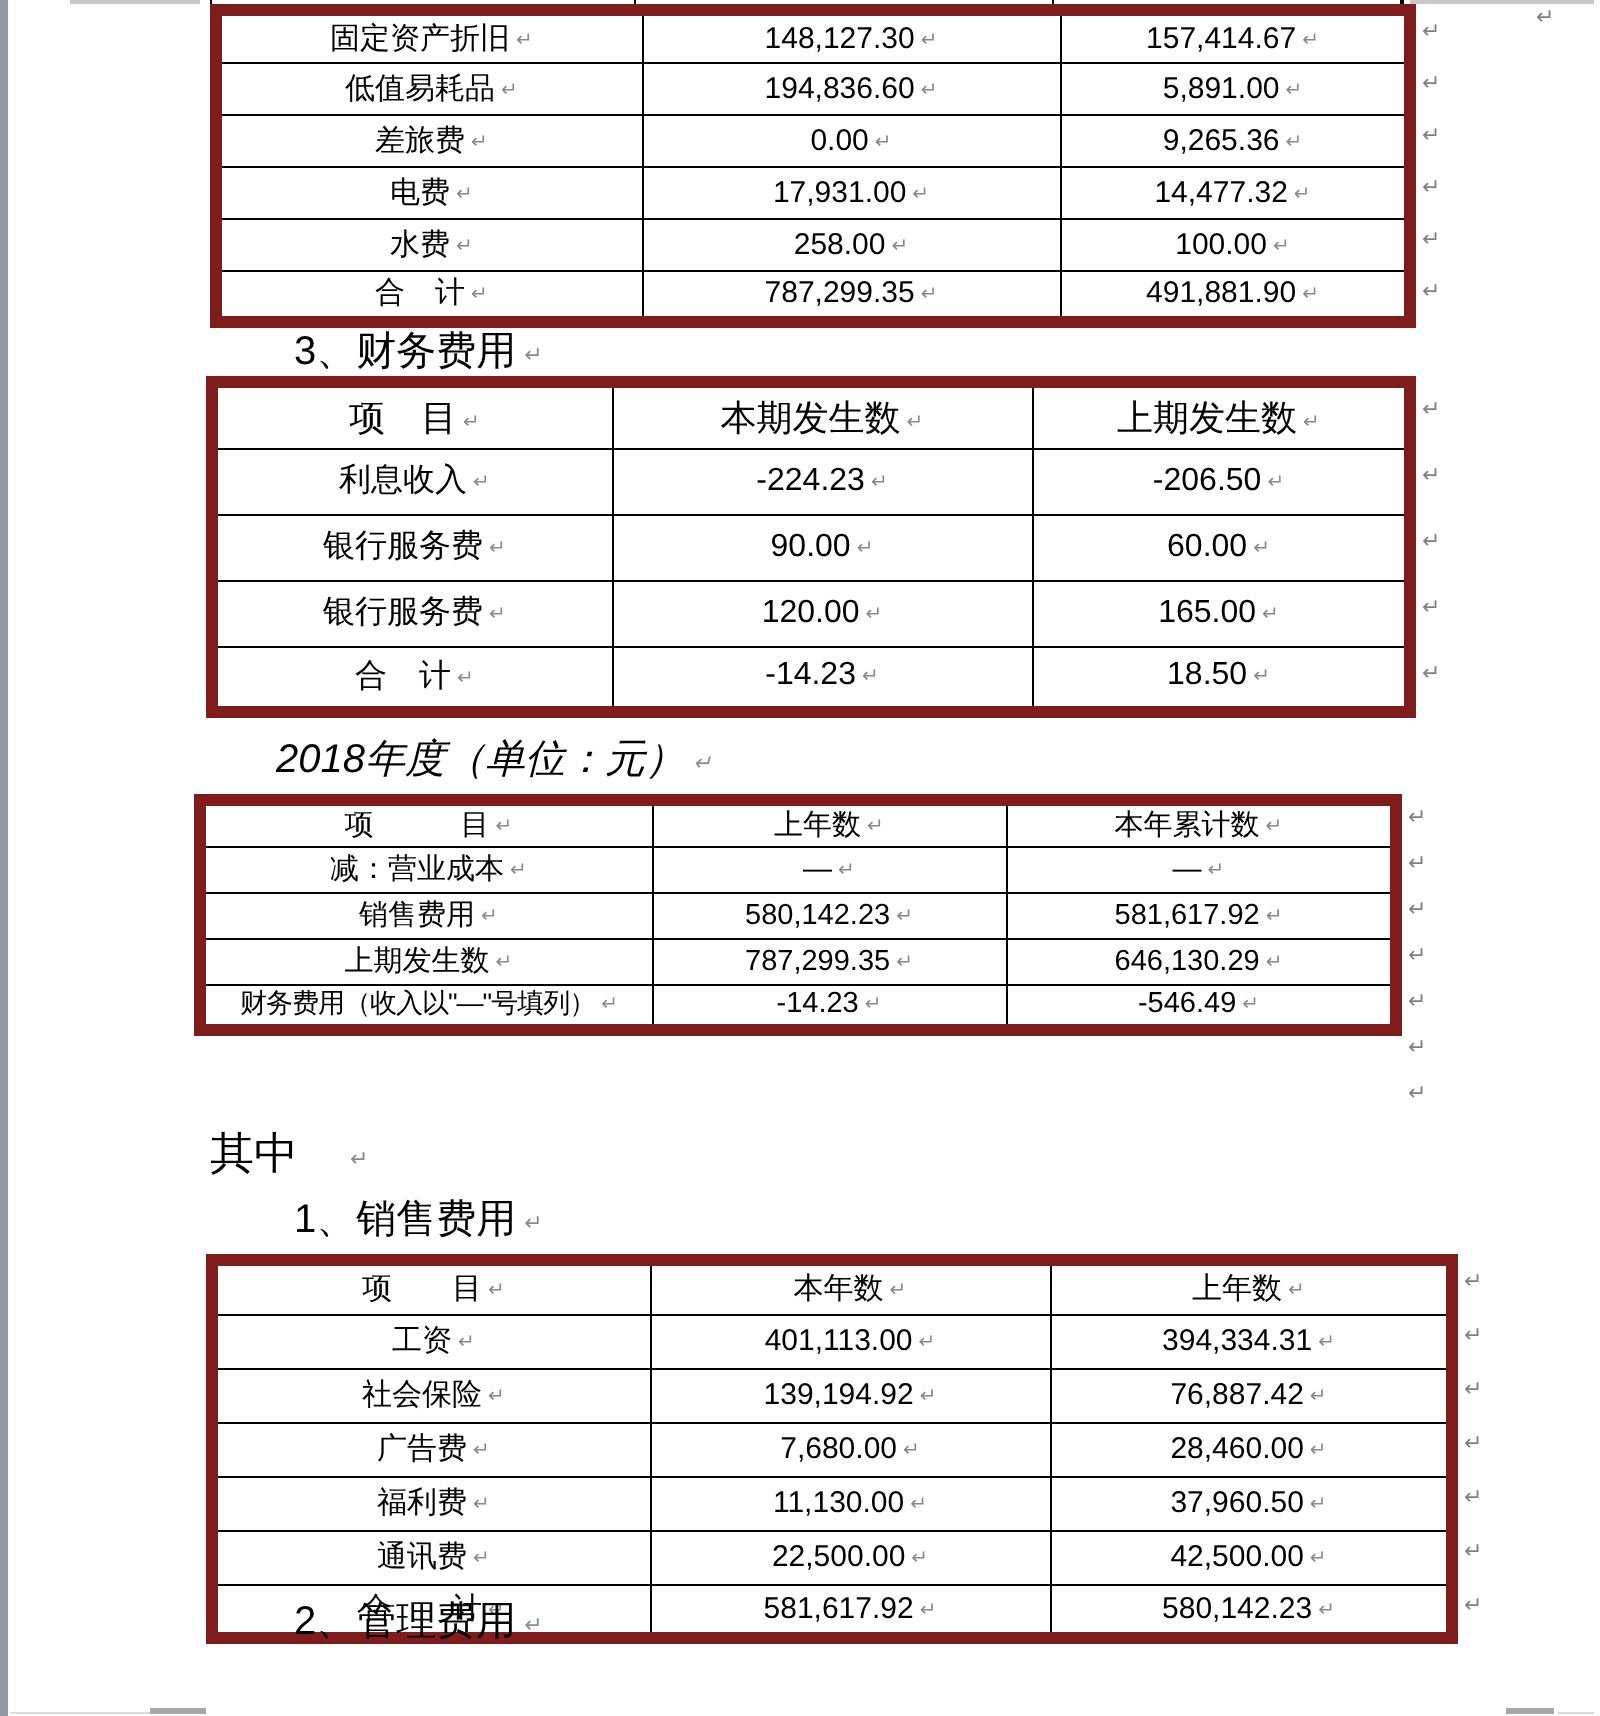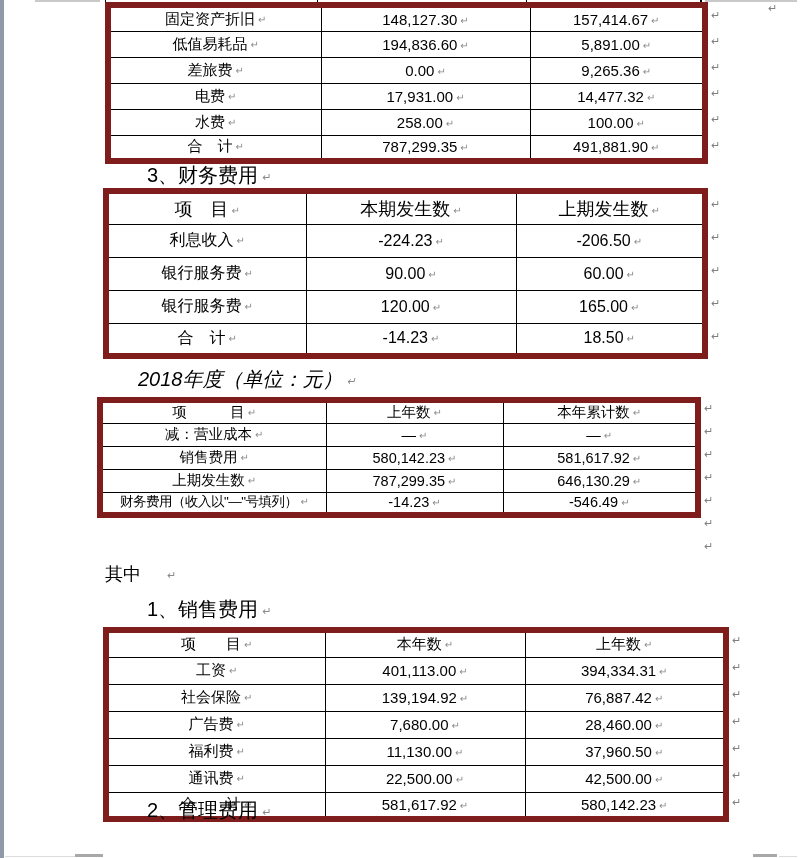--- a/index.html
+++ b/index.html
@@ -199,21 +199,21 @@
       <span>↵</span>
       <span>↵</span>
       <span>↵</span>
       <span>↵</span>
       <span>↵</span>
       <span>↵</span>
       <span>↵</span>
     </div>
   </div>
 
-  <div class="heading gapmark" style="left:105px;top:562px;font-size:18px;">其中</div>
+  <div class="heading gapmark" style="left:105px;top:562px;font-size:22px;">其中</div>
   <div class="heading" style="left:147px;top:596px;">1、销售费用</div>
 
   <div class="tblwrap w4" style="left:103px;top:627px;">
     <table class="doc-table t4">
       <colgroup>
           <col style="width:219px">
           <col style="width:200px">
           <col style="width:201px">
         </colgroup>
       <tbody>

